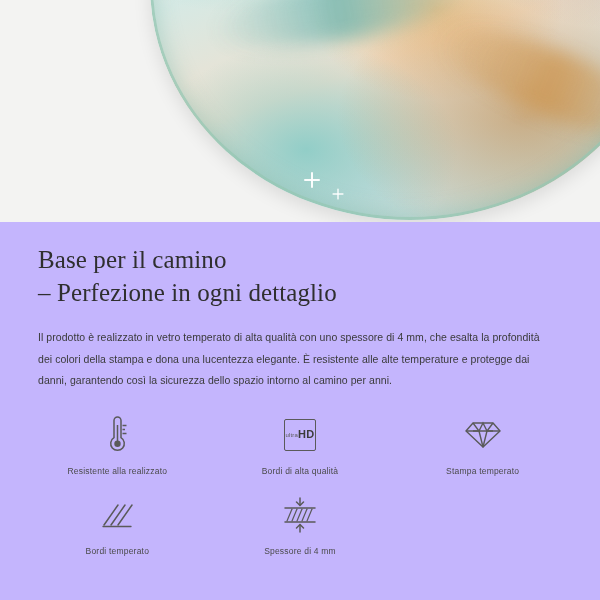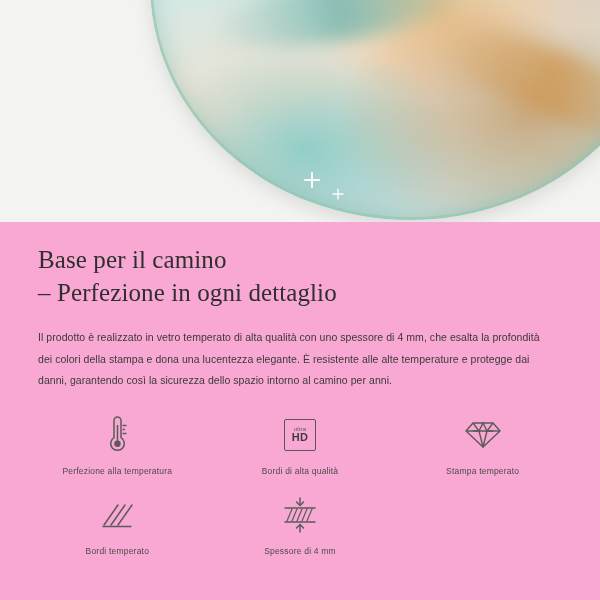--- a/index.html
+++ b/index.html
@@ -10,21 +10,21 @@
     width: 600px;
     height: 600px;
     background: #ffffff;
     font-family: "Liberation Sans", sans-serif;
     overflow: hidden;
   }
   .page {
     position: relative;
     width: 600px;
     height: 600px;
-    background: #f9a8d4;
+    background: #c4b5fd;
     overflow: hidden;
   }
 
   
   .hero {
     position: relative;
     width: 600px;
     height: 222px;
     background: #f2f2f2;
     overflow: hidden;
@@ -137,21 +137,21 @@
     color: #4a4a4a;
     text-align: center;
     letter-spacing: 0.2px;
   }
   .hd-box {
     width: 30px;
     height: 30px;
     border: 1.6px solid #5a5a5a;
     border-radius: 2px;
     display: flex;
-    flex-direction: column;
+    flex-direction: row;
     align-items: center;
     justify-content: center;
     line-height: 1;
   }
   .hd-top {
     font-size: 6px;
     color: #5a5a5a;
     letter-spacing: 0.2px;
   }
   .hd-bottom {
@@ -194,21 +194,21 @@
       <div class="feature-icon">
         <svg width="34" height="42" viewBox="0 0 34 42" fill="none" stroke="#5a5a5a" stroke-width="1.5">
           <path d="M14 6.5a3.5 3.5 0 0 1 7 0v17.2a6.8 6.8 0 1 1-7 0z"></path>
           <line x1="17.5" y1="11" x2="17.5" y2="27"></line>
           <circle cx="17.5" cy="29.8" r="3.2" fill="#5a5a5a" stroke="none"></circle>
           <line x1="22.5" y1="11.5" x2="26.5" y2="11.5"></line>
           <line x1="22.5" y1="15.5" x2="25" y2="15.5"></line>
           <line x1="22.5" y1="19.5" x2="26.5" y2="19.5"></line>
         </svg>
       </div>
-      <div class="feature-label">Perfezione alla temperatura</div>
+      <div class="feature-label">Resistente alla realizzato</div>
     </div>
 
     <div class="feature">
       <div class="feature-icon">
         <div class="hd-box">
           <span class="hd-top">ultra</span>
           <span class="hd-bottom">HD</span>
         </div>
       </div>
       <div class="feature-label">Bordi di alta qualità</div>

